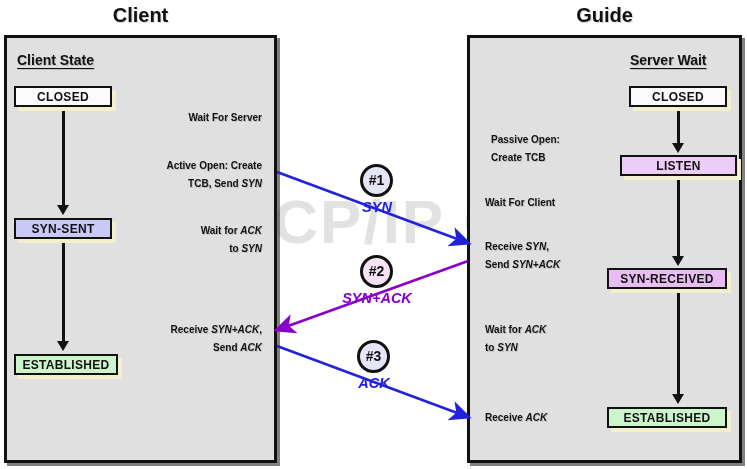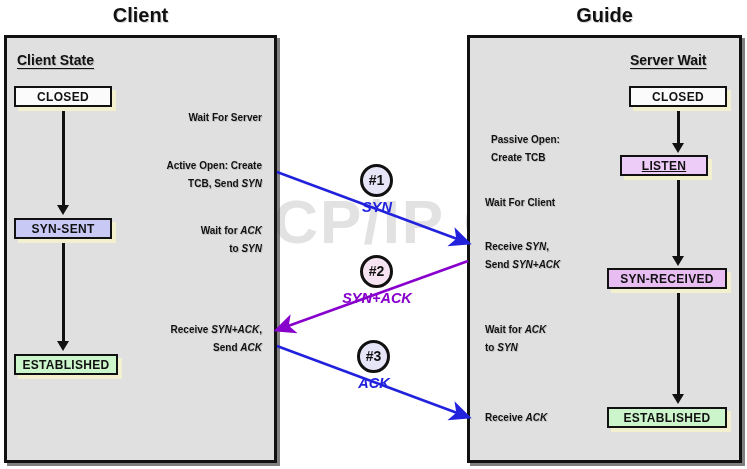--- a/index.html
+++ b/index.html
@@ -209,21 +209,21 @@
 
   <div class="panel" id="server-panel"></div>
 
   <div class="panel-heading" style="left:630px;top:52px;">Server Wait</div>
 
   <div class="state-box fill-white" style="left:629px;top:86px;width:98px;">CLOSED</div>
 
   <div class="vline" style="left:677px;top:111px;height:34px;"></div>
   <div class="vhead" style="left:672px;top:143px;"></div>
 
-  <div class="state-box fill-violet" style="left:620px;top:155px;width:88px;text-decoration:underline;">LISTEN</div>
+  <div class="state-box fill-violet" style="left:620px;top:155px;width:117px;">LISTEN</div>
 
   <div class="vline" style="left:677px;top:180px;height:78px;"></div>
   <div class="vhead" style="left:672px;top:256px;"></div>
 
   <div class="state-box fill-orchid" style="left:607px;top:268px;width:120px;">SYN-RECEIVED</div>
 
   <div class="vline" style="left:677px;top:293px;height:103px;"></div>
   <div class="vhead" style="left:672px;top:394px;"></div>
 
   <div class="state-box fill-green" style="left:607px;top:407px;width:120px;">ESTABLISHED</div>

